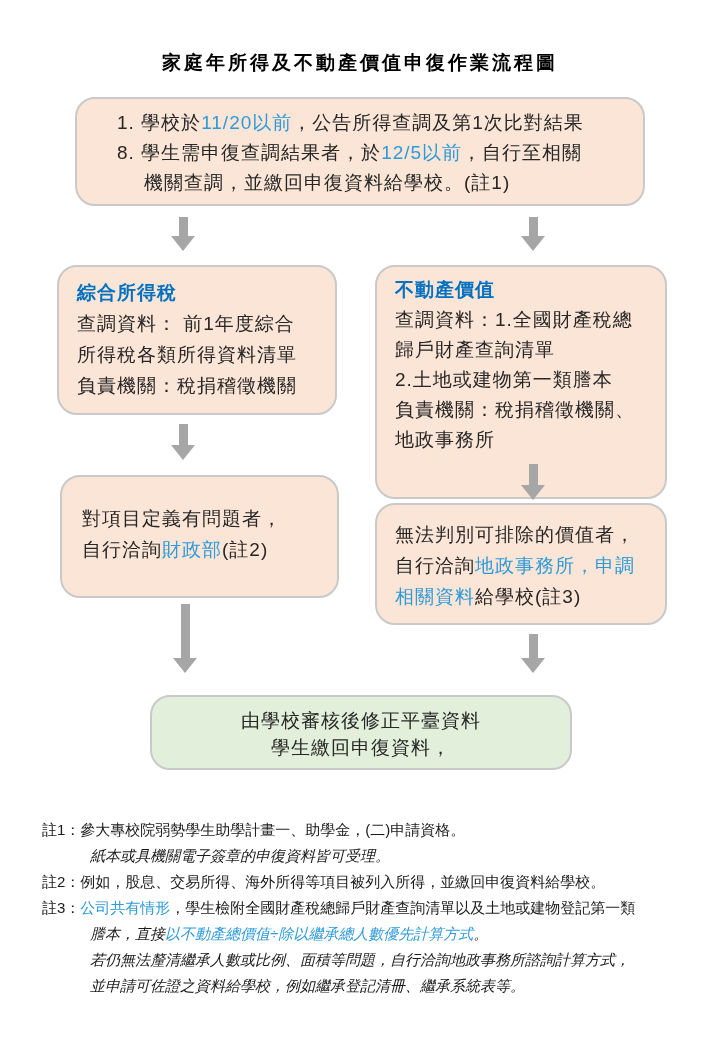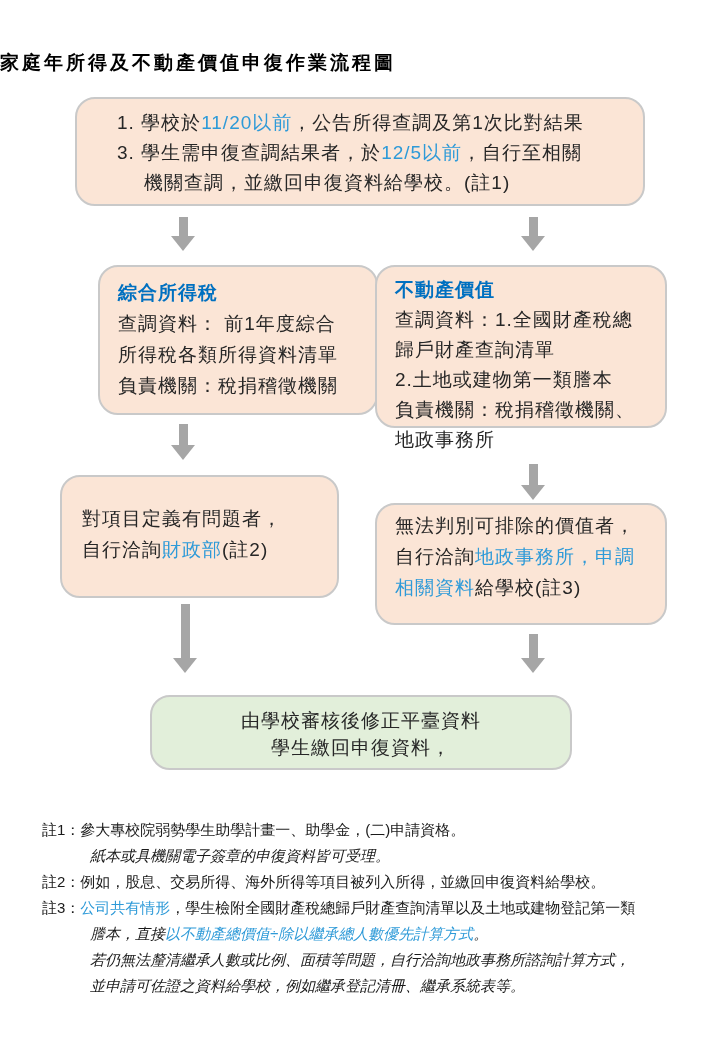--- a/index.html
+++ b/index.html
@@ -3,40 +3,40 @@
 <meta charset="utf-8">
 <style>
   html,body{margin:0;padding:0;}
   body{
     width:720px;height:1040px;background:#ffffff;position:relative;overflow:hidden;
     font-family:"Liberation Sans","DejaVu Sans",sans-serif;
     color:var(--text,#262626);
   }
   .abs{position:absolute;}
   .page-title{
-    top:50px;left:0;width:720px;text-align:left;
+    top:50px;left:0;width:720px;text-align:center;
     font-size:19px;font-weight:bold;letter-spacing:3px;color:#000;
   }
   .box{
     position:absolute;box-sizing:border-box;
     background:var(--box-fill,#FBE5D6);
     border:2px solid var(--box-border,#C9C9C9);
     border-radius:20px;
     font-size:19px;letter-spacing:1px;line-height:31px;
     color:var(--text,#262626);
   }
   .box .line{white-space:nowrap;}
   .box .heading{color:var(--heading-blue,#0070C0);font-weight:bold;}
   .blu{color:var(--link-blue,#2E9AD8);}
   .top-box{left:75px;top:97px;width:570px;height:109px;padding:9px 10px 0 40px;line-height:30px;}
   .top-box .line.hang{padding-left:27px;}
-  .income-box{left:57px;top:265px;width:280px;height:150px;padding:10px 8px 0 18px;margin-left:41px;}
-  .estate-box{left:375px;top:265px;width:292px;height:163px;padding:8px 6px 0 18px;line-height:30px;}
+  .income-box{left:57px;top:265px;width:280px;height:150px;padding:10px 8px 0 18px;}
+  .estate-box{left:375px;top:265px;width:292px;height:234px;padding:8px 6px 0 18px;line-height:30px;}
   .income2-box{left:60px;top:475px;width:279px;height:123px;padding:26px 0 0 20px;}
-  .estate2-box{left:375px;top:503px;width:292px;height:122px;padding:5px 0 0 18px;}
+  .estate2-box{left:375px;top:503px;width:292px;height:122px;padding:14px 0 0 18px;}
   .final-box{
     left:150px;top:695px;width:422px;height:75px;padding-top:10px;
     background:var(--final-fill,#E2EFDA);text-align:center;line-height:27px;
   }
   .arrow{position:absolute;width:24px;}
   .arrow .shaft{width:9px;margin:0 auto;background:var(--arrow,#A6A6A6);}
   .arrow .head{
     width:0;height:0;margin:0 auto;
     border-left:12px solid transparent;border-right:12px solid transparent;
     border-top:15px solid var(--arrow,#A6A6A6);
@@ -45,21 +45,21 @@
   .note-row{white-space:nowrap;}
   .note-row.indent{padding-left:48px;font-style:italic;}
 </style>
 </head>
 <body style="--box-fill: #FBE5D6; --box-border: #C9C9C9; --final-fill: #E2EFDA; --arrow: #A6A6A6; --heading-blue: #0070C0; --link-blue: #2E9AD8; --text: #262626;">
 
 <div class="abs page-title">家庭年所得及不動產價值申復作業流程圖</div>
 
 <div class="box top-box">
   <div class="line"><span>1. 學校於</span><span class="blu">11/20以前</span><span>，公告所得查調及第1次比對結果</span></div>
-  <div class="line"><span>3. 學生需申復查調結果者，於</span><span class="blu">12/5以前</span><span>，自行至相關</span></div>
+  <div class="line"><span>8. 學生需申復查調結果者，於</span><span class="blu">12/5以前</span><span>，自行至相關</span></div>
   <div class="line hang"><span>機關查調，並繳回申復資料給學校。(註1)</span></div>
 </div>
 
 <div class="arrow" style="left:171px;top:217px;">
   <div class="shaft" style="height:19px;"></div>
     <div class="head"></div>
 </div>
 <div class="arrow" style="left:521px;top:217px;">
   <div class="shaft" style="height:19px;"></div>
     <div class="head"></div>

